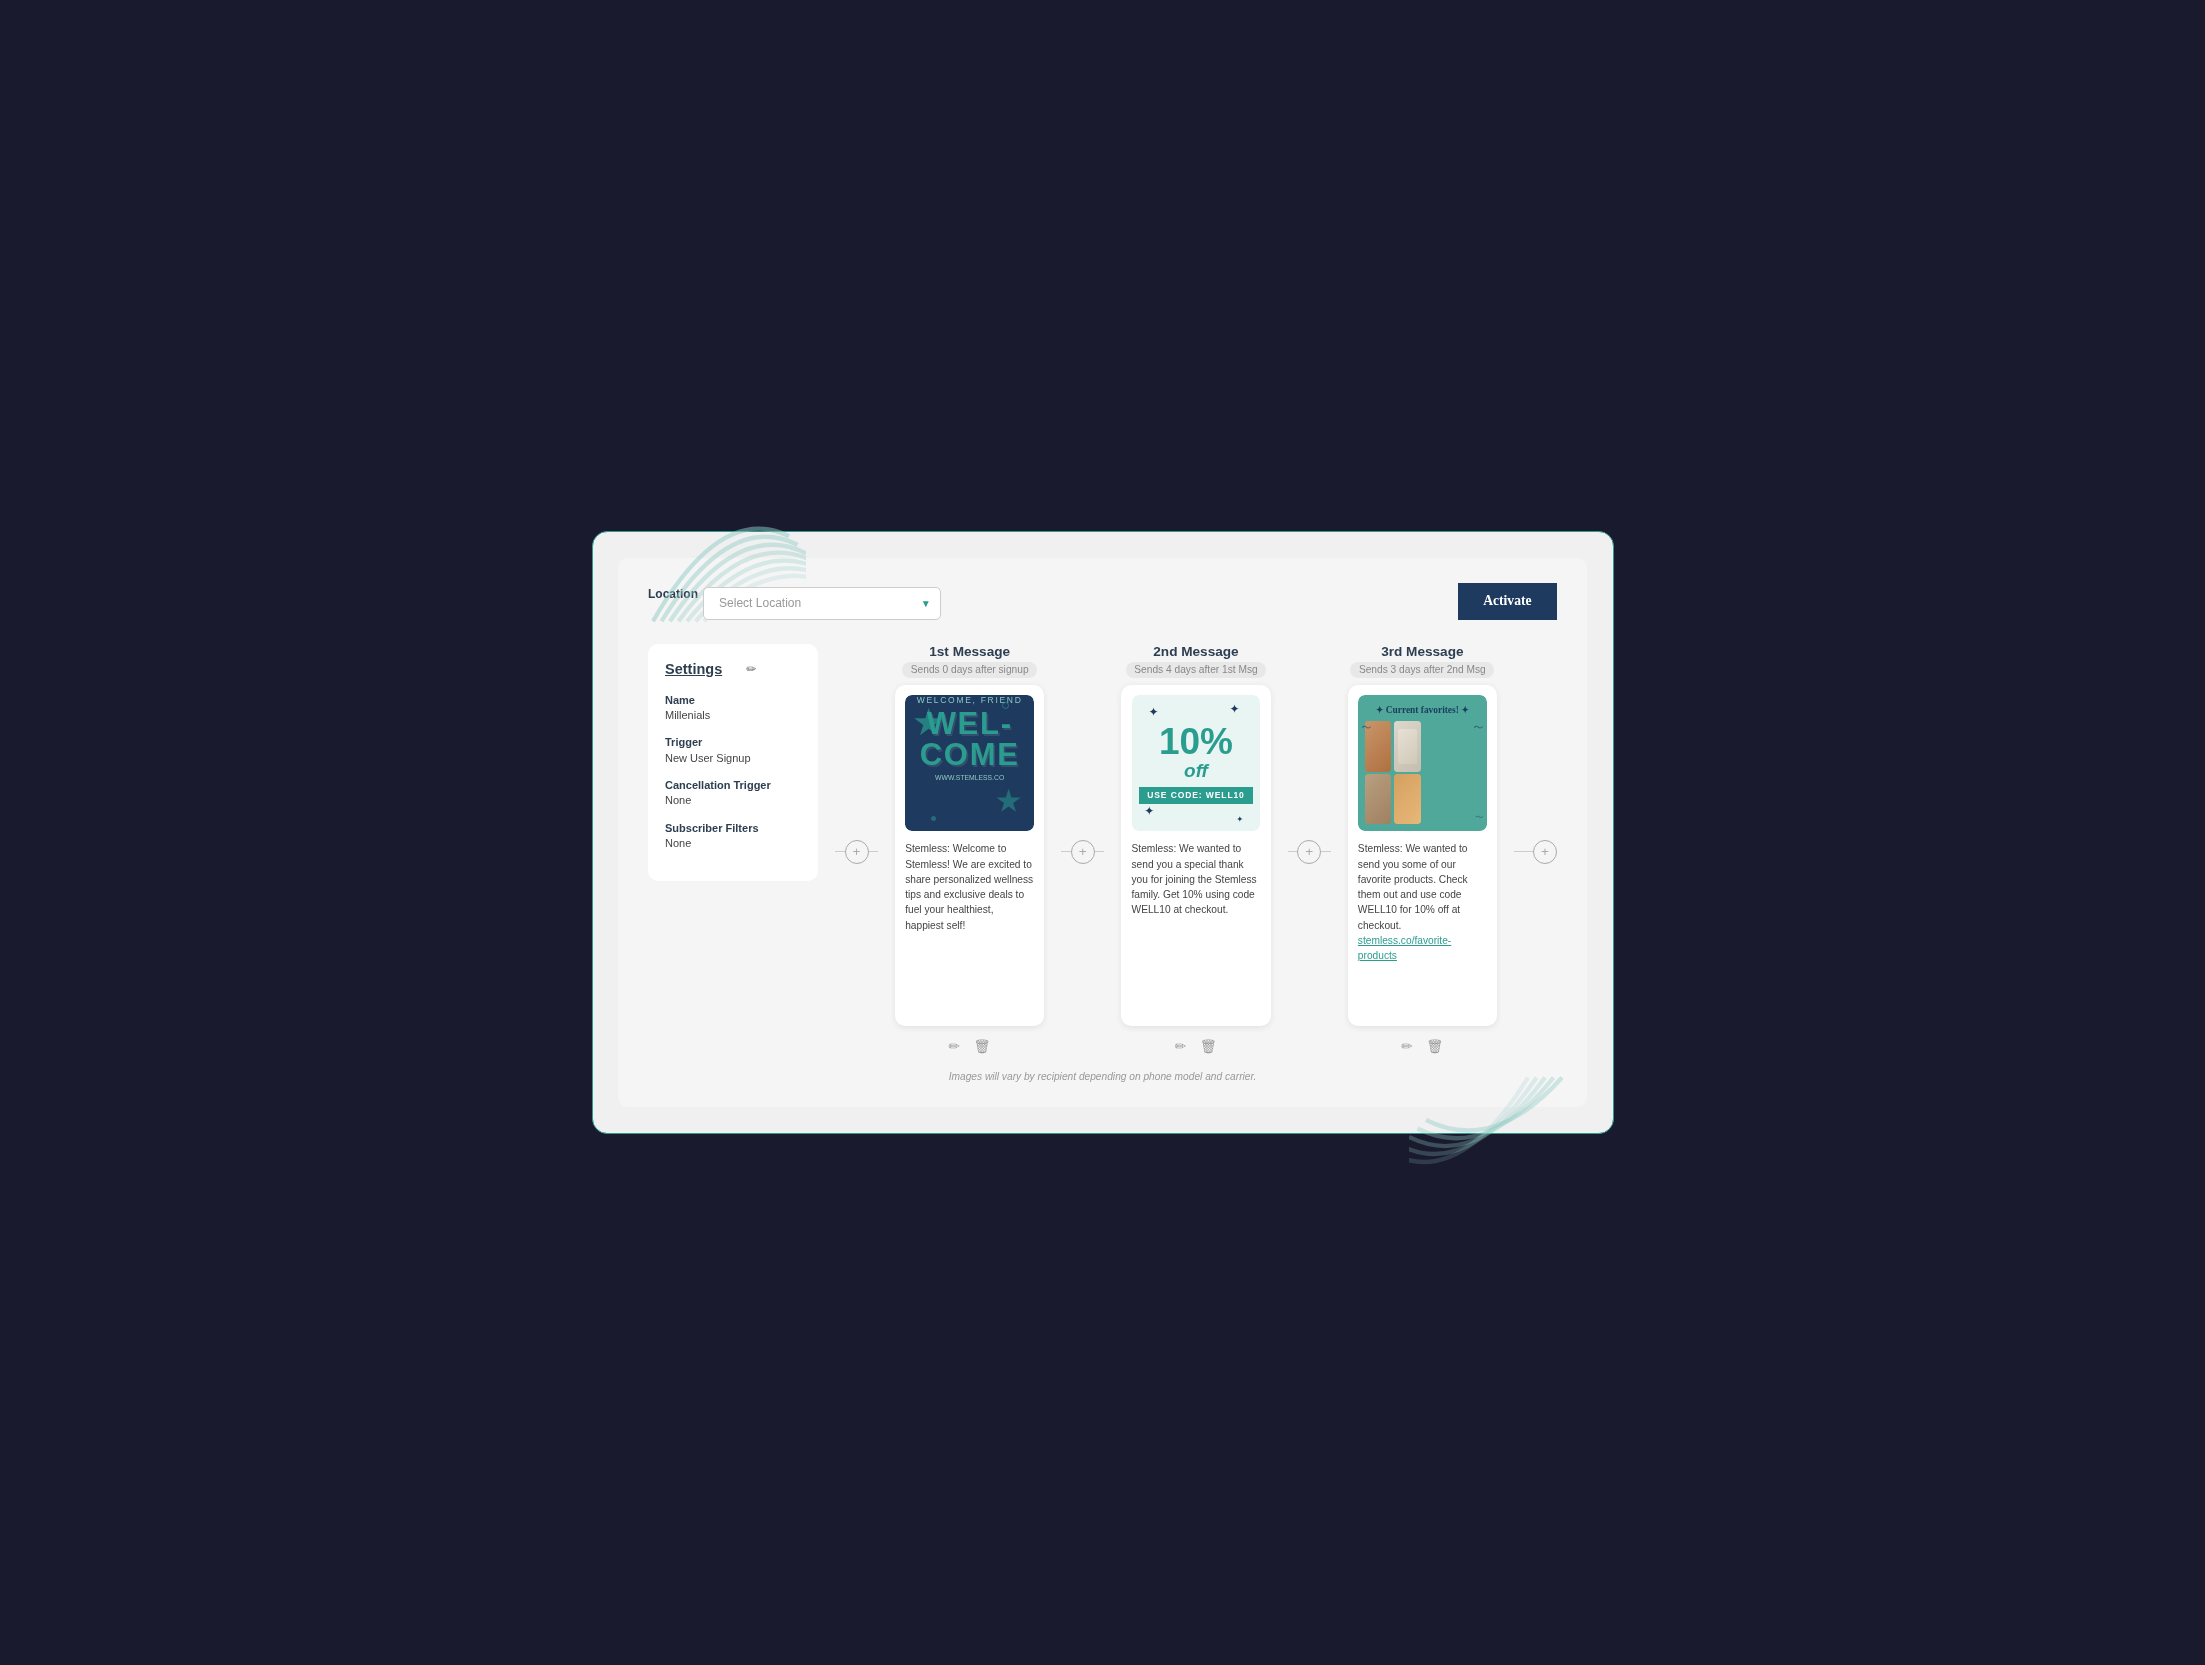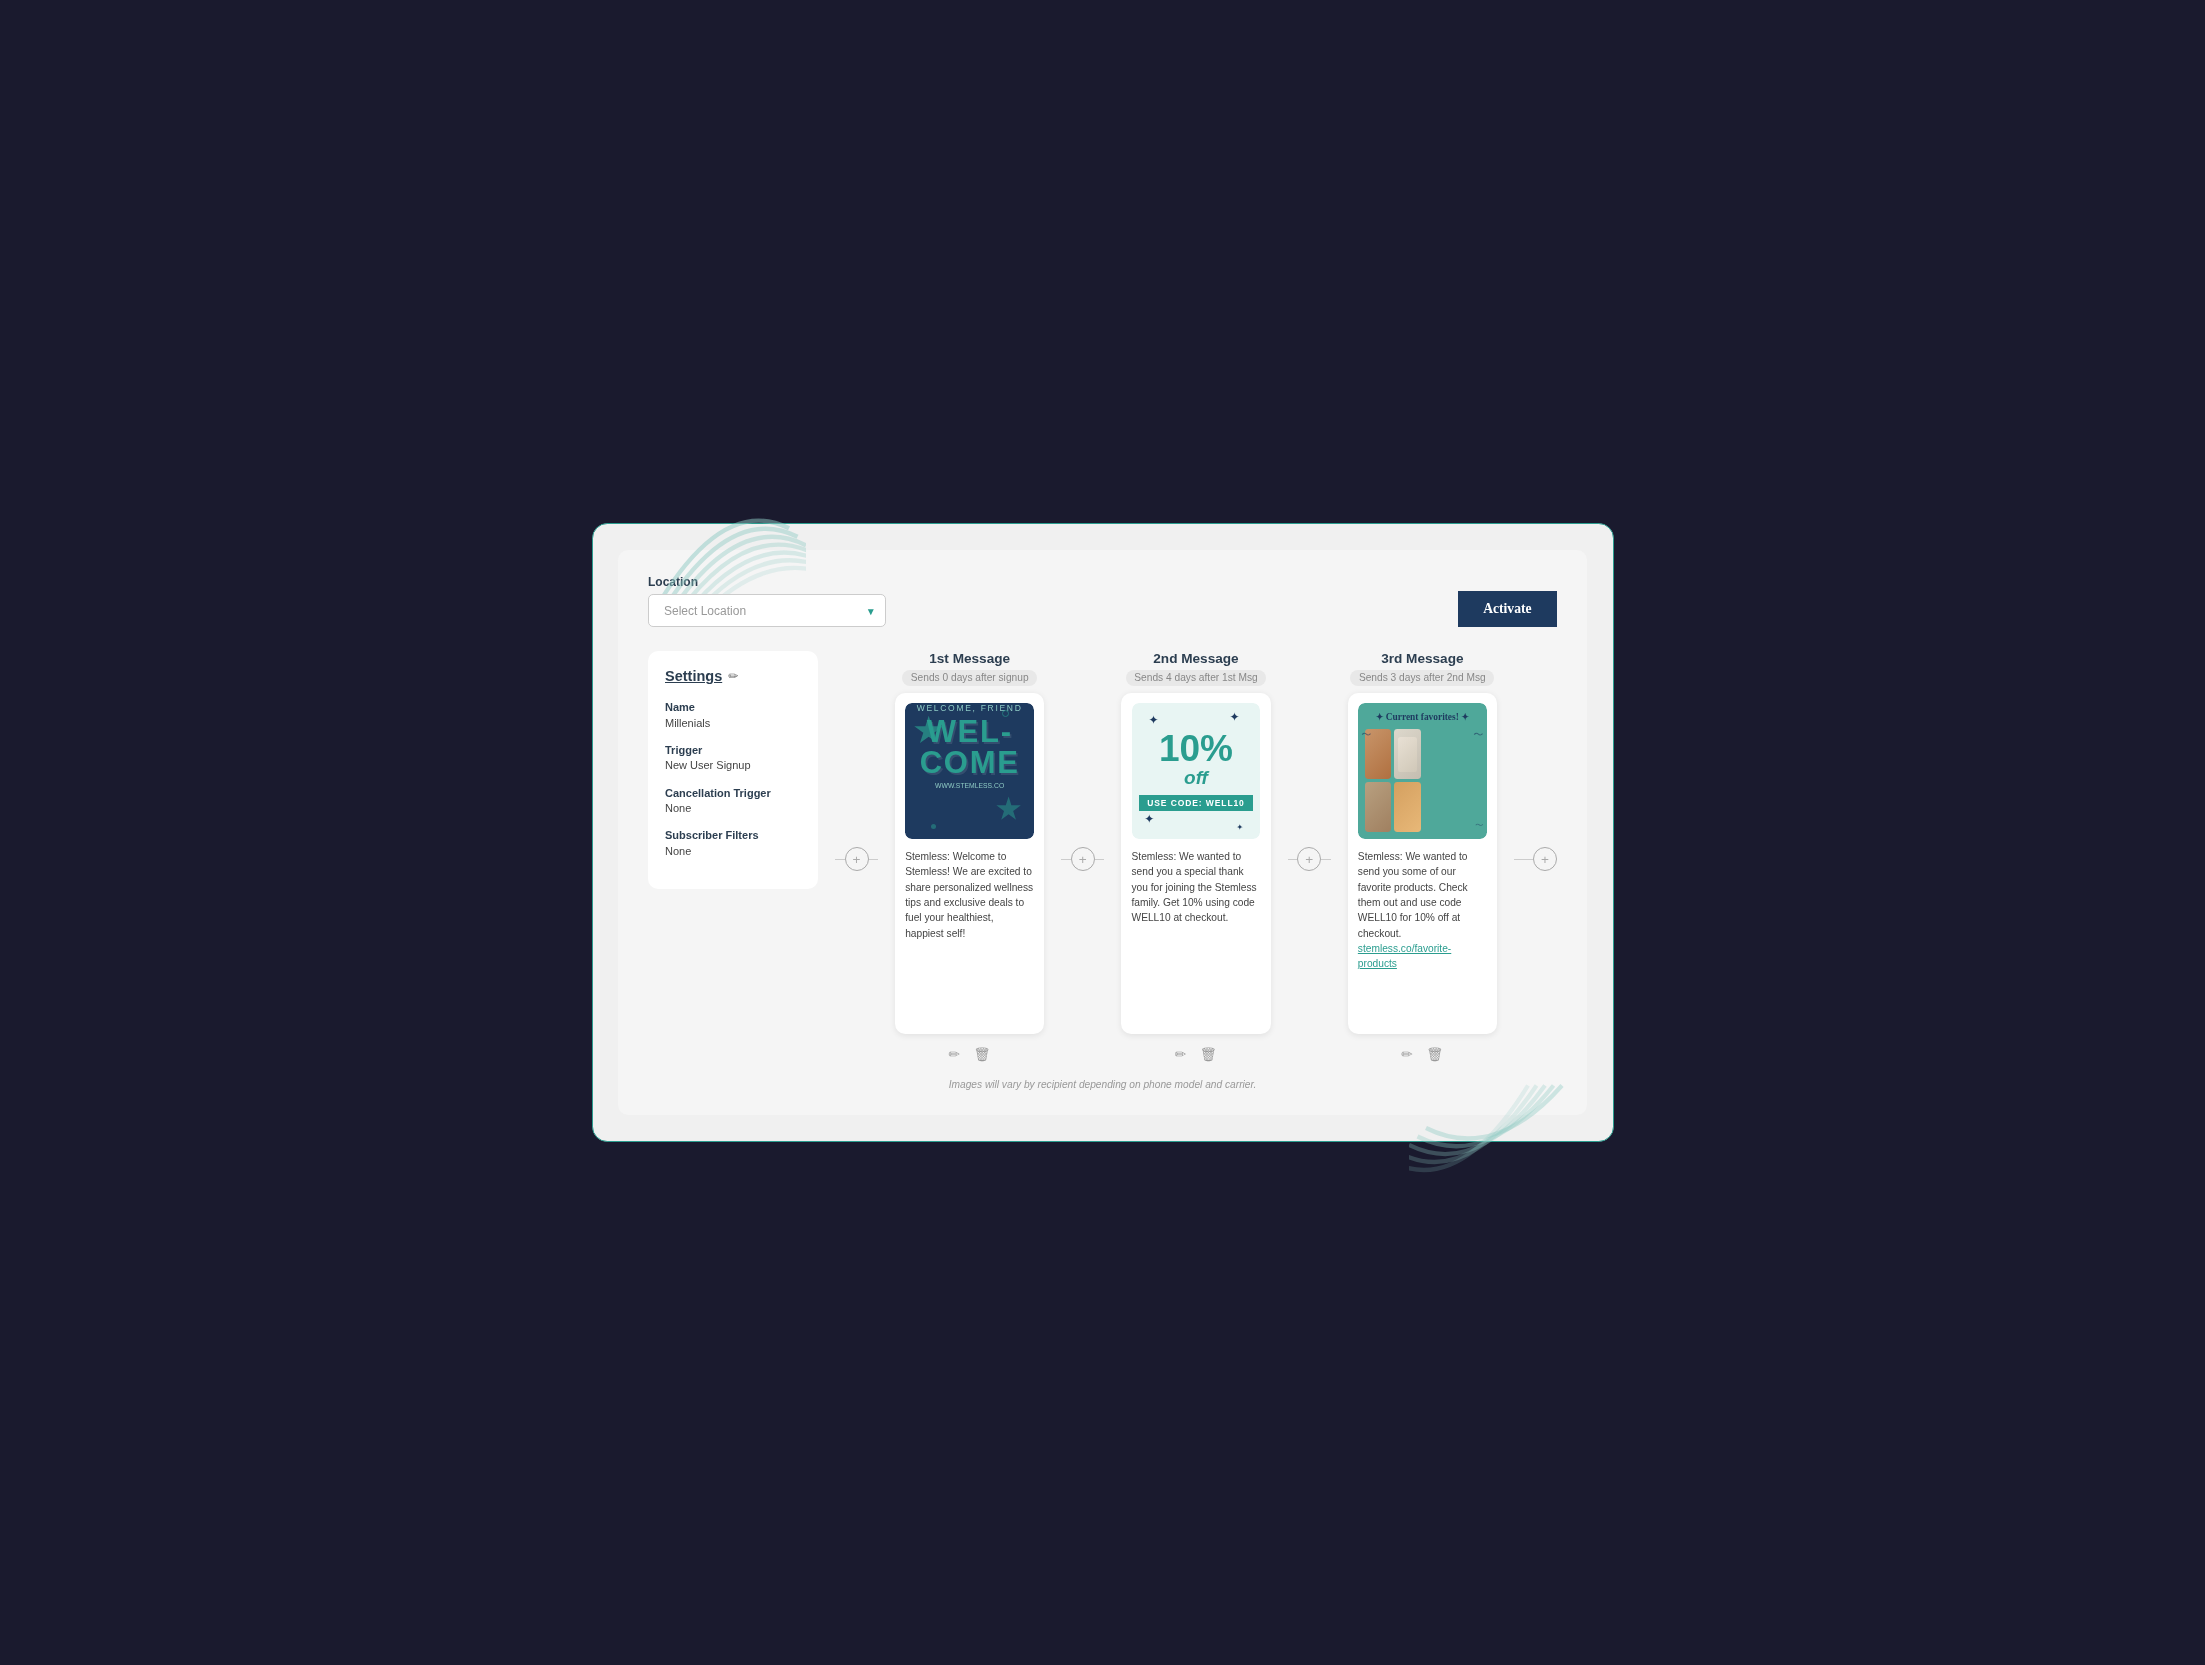--- a/index.html
+++ b/index.html
@@ -56,21 +56,21 @@
 
     .location-section {
       display: flex;
       align-items: flex-end;
       justify-content: space-between;
       margin-bottom: 24px;
     }
 
     .location-left {
       display: flex;
-      flex-direction: column;
+      flex-direction: row;
       gap: 5.1px;
     }
 
     .location-label {
       font-size: 12px;
       font-weight: 600;
       color: #2c3e50;
     }
 
     .select-wrapper {
@@ -124,21 +124,21 @@
       border-radius: 10.2px;
       padding: 17px;
       min-width: 170px;
       width: 170px;
       flex-shrink: 0;
     }
 
     .settings-header {
       display: flex;
       align-items: center;
-      gap: 6px;
+      gap: 24px;
       margin-bottom: 17px;
     }
 
     .settings-title {
       font-size: 14.5px;
       font-weight: 700;
       color: #2c3e50;
       text-decoration: underline;
     }
 

